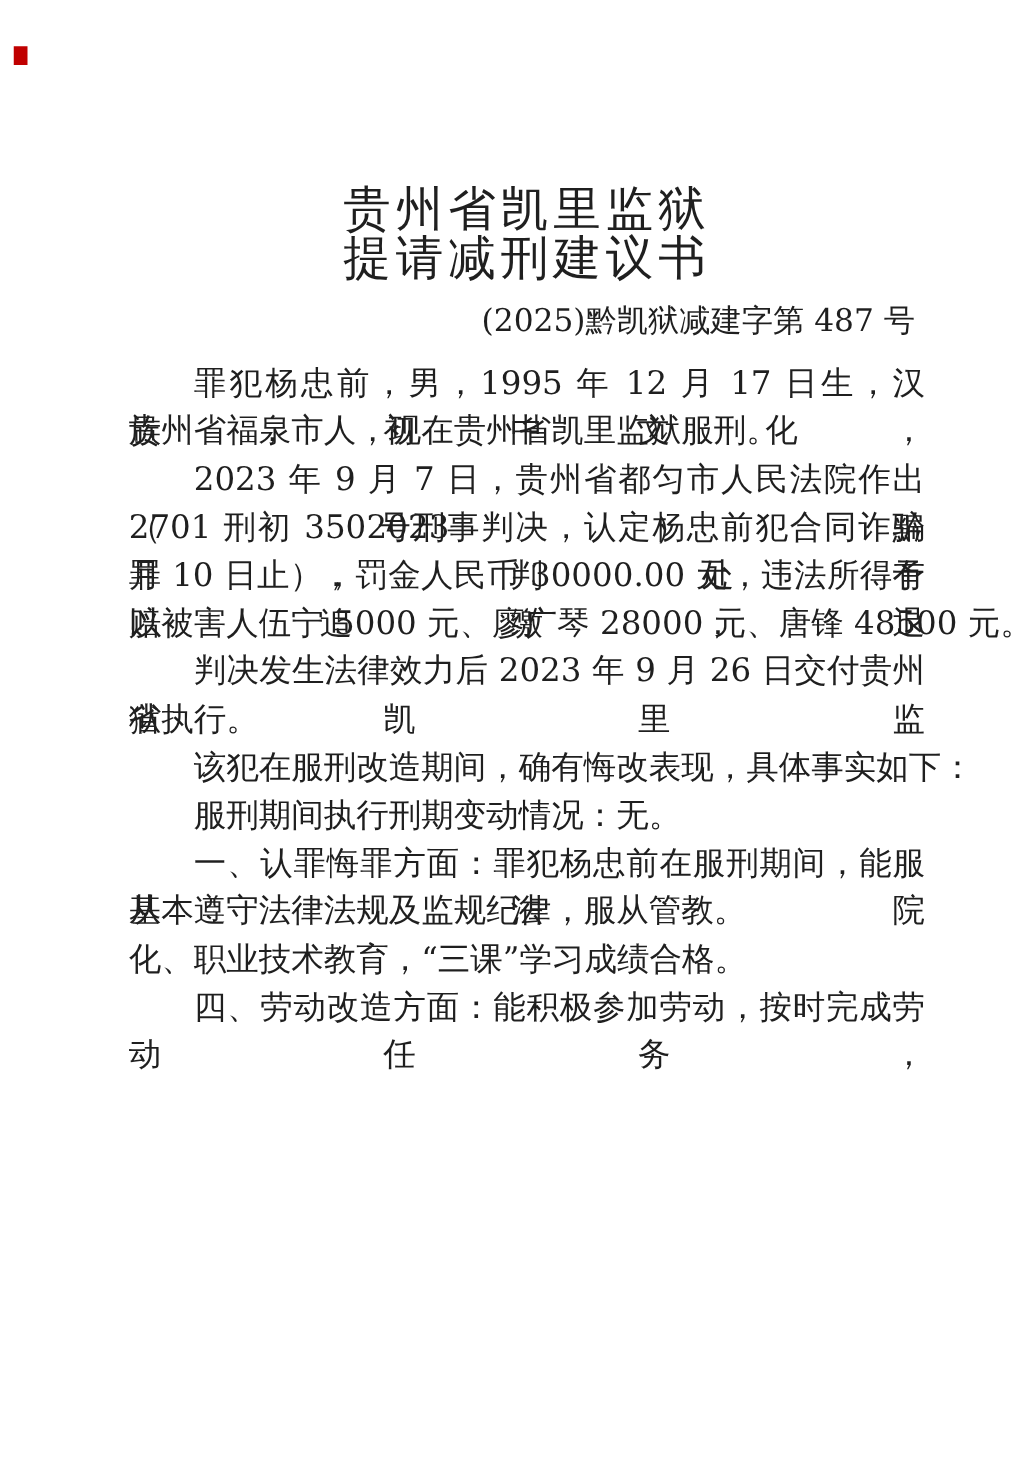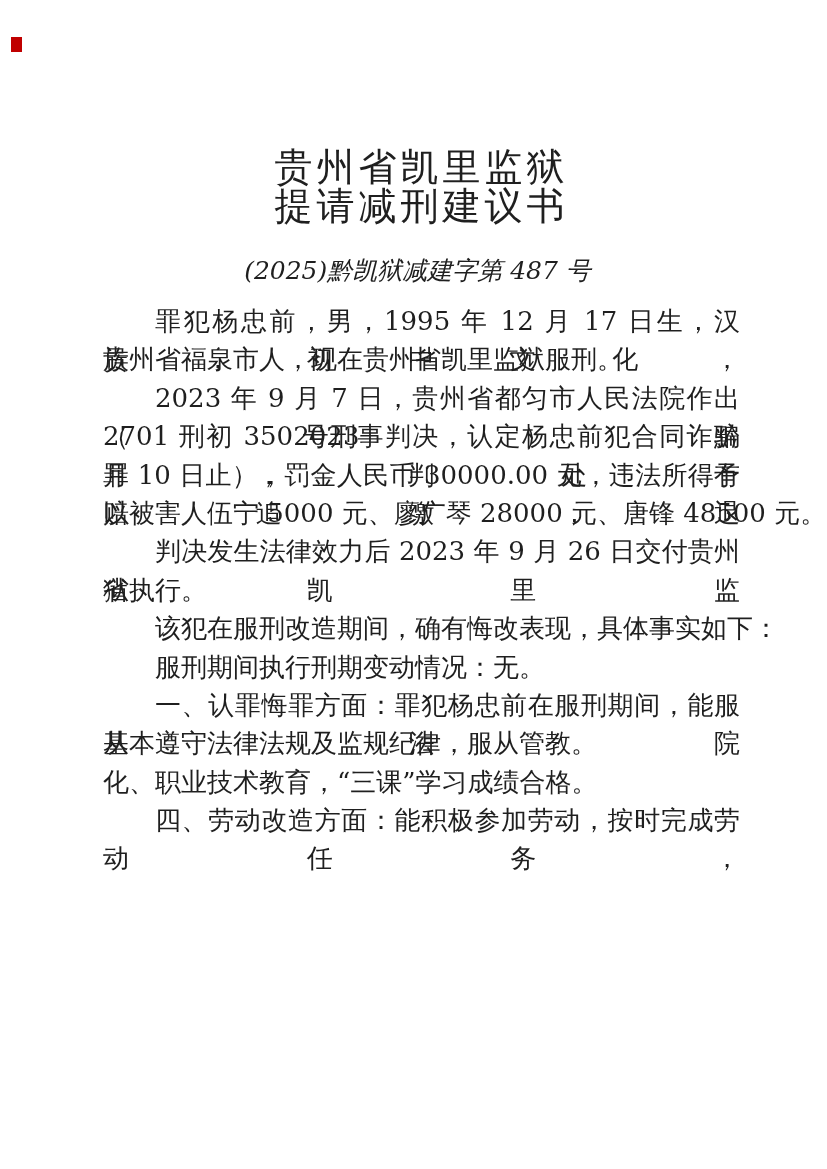--- a/index.html
+++ b/index.html
@@ -33,27 +33,26 @@
   .title {
     text-align: center;
   }
   .title-line {
     font-size: 38px;
     line-height: 39px;
     letter-spacing: 4px;
     white-space: nowrap;
   }
   .docnum {
-    margin-top: 32px;
+    margin-top: 18px;
     padding-right: 8px;
-    text-align: center;
+    text-align: right;
     font-size: 25px;
     line-height: 26px;
     white-space: nowrap;
-    font-style: italic;
   }
   .body-text {
     margin-top: 18px;
   }
   .ln {
     font-size: 26px;
     line-height: 38.4px;
     height: 38.4px;
     white-space: nowrap;
     text-align: left;

